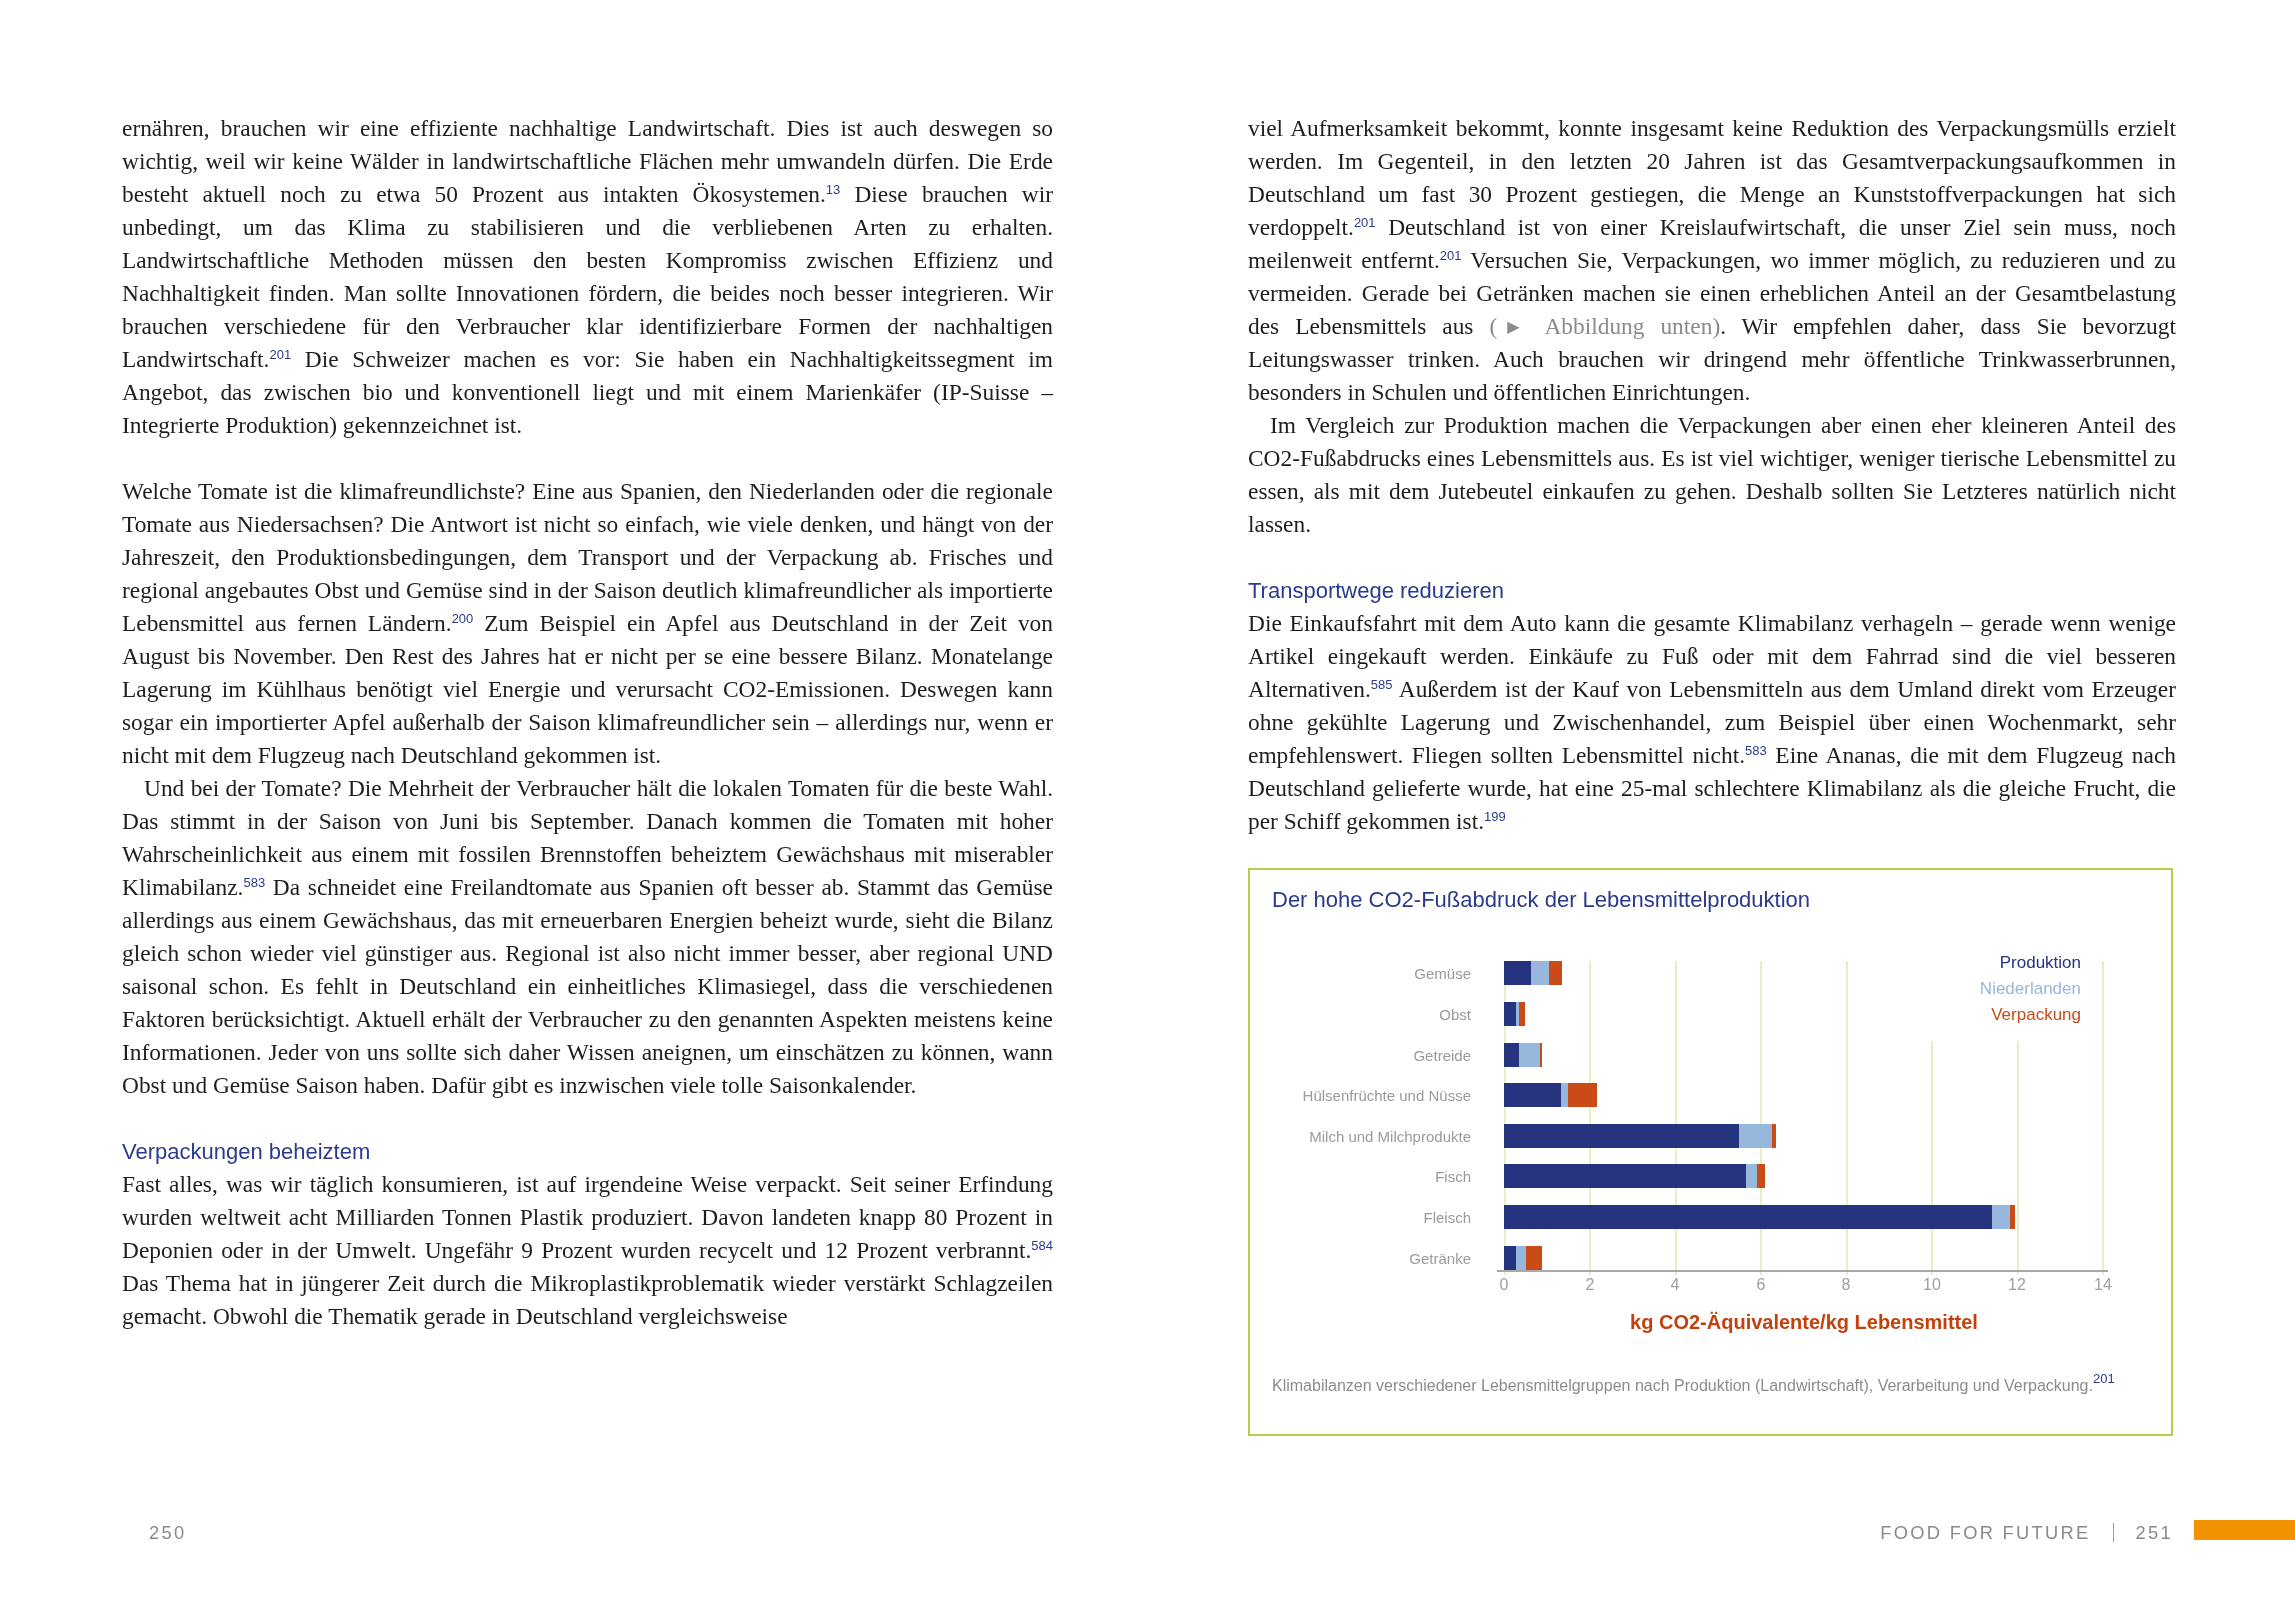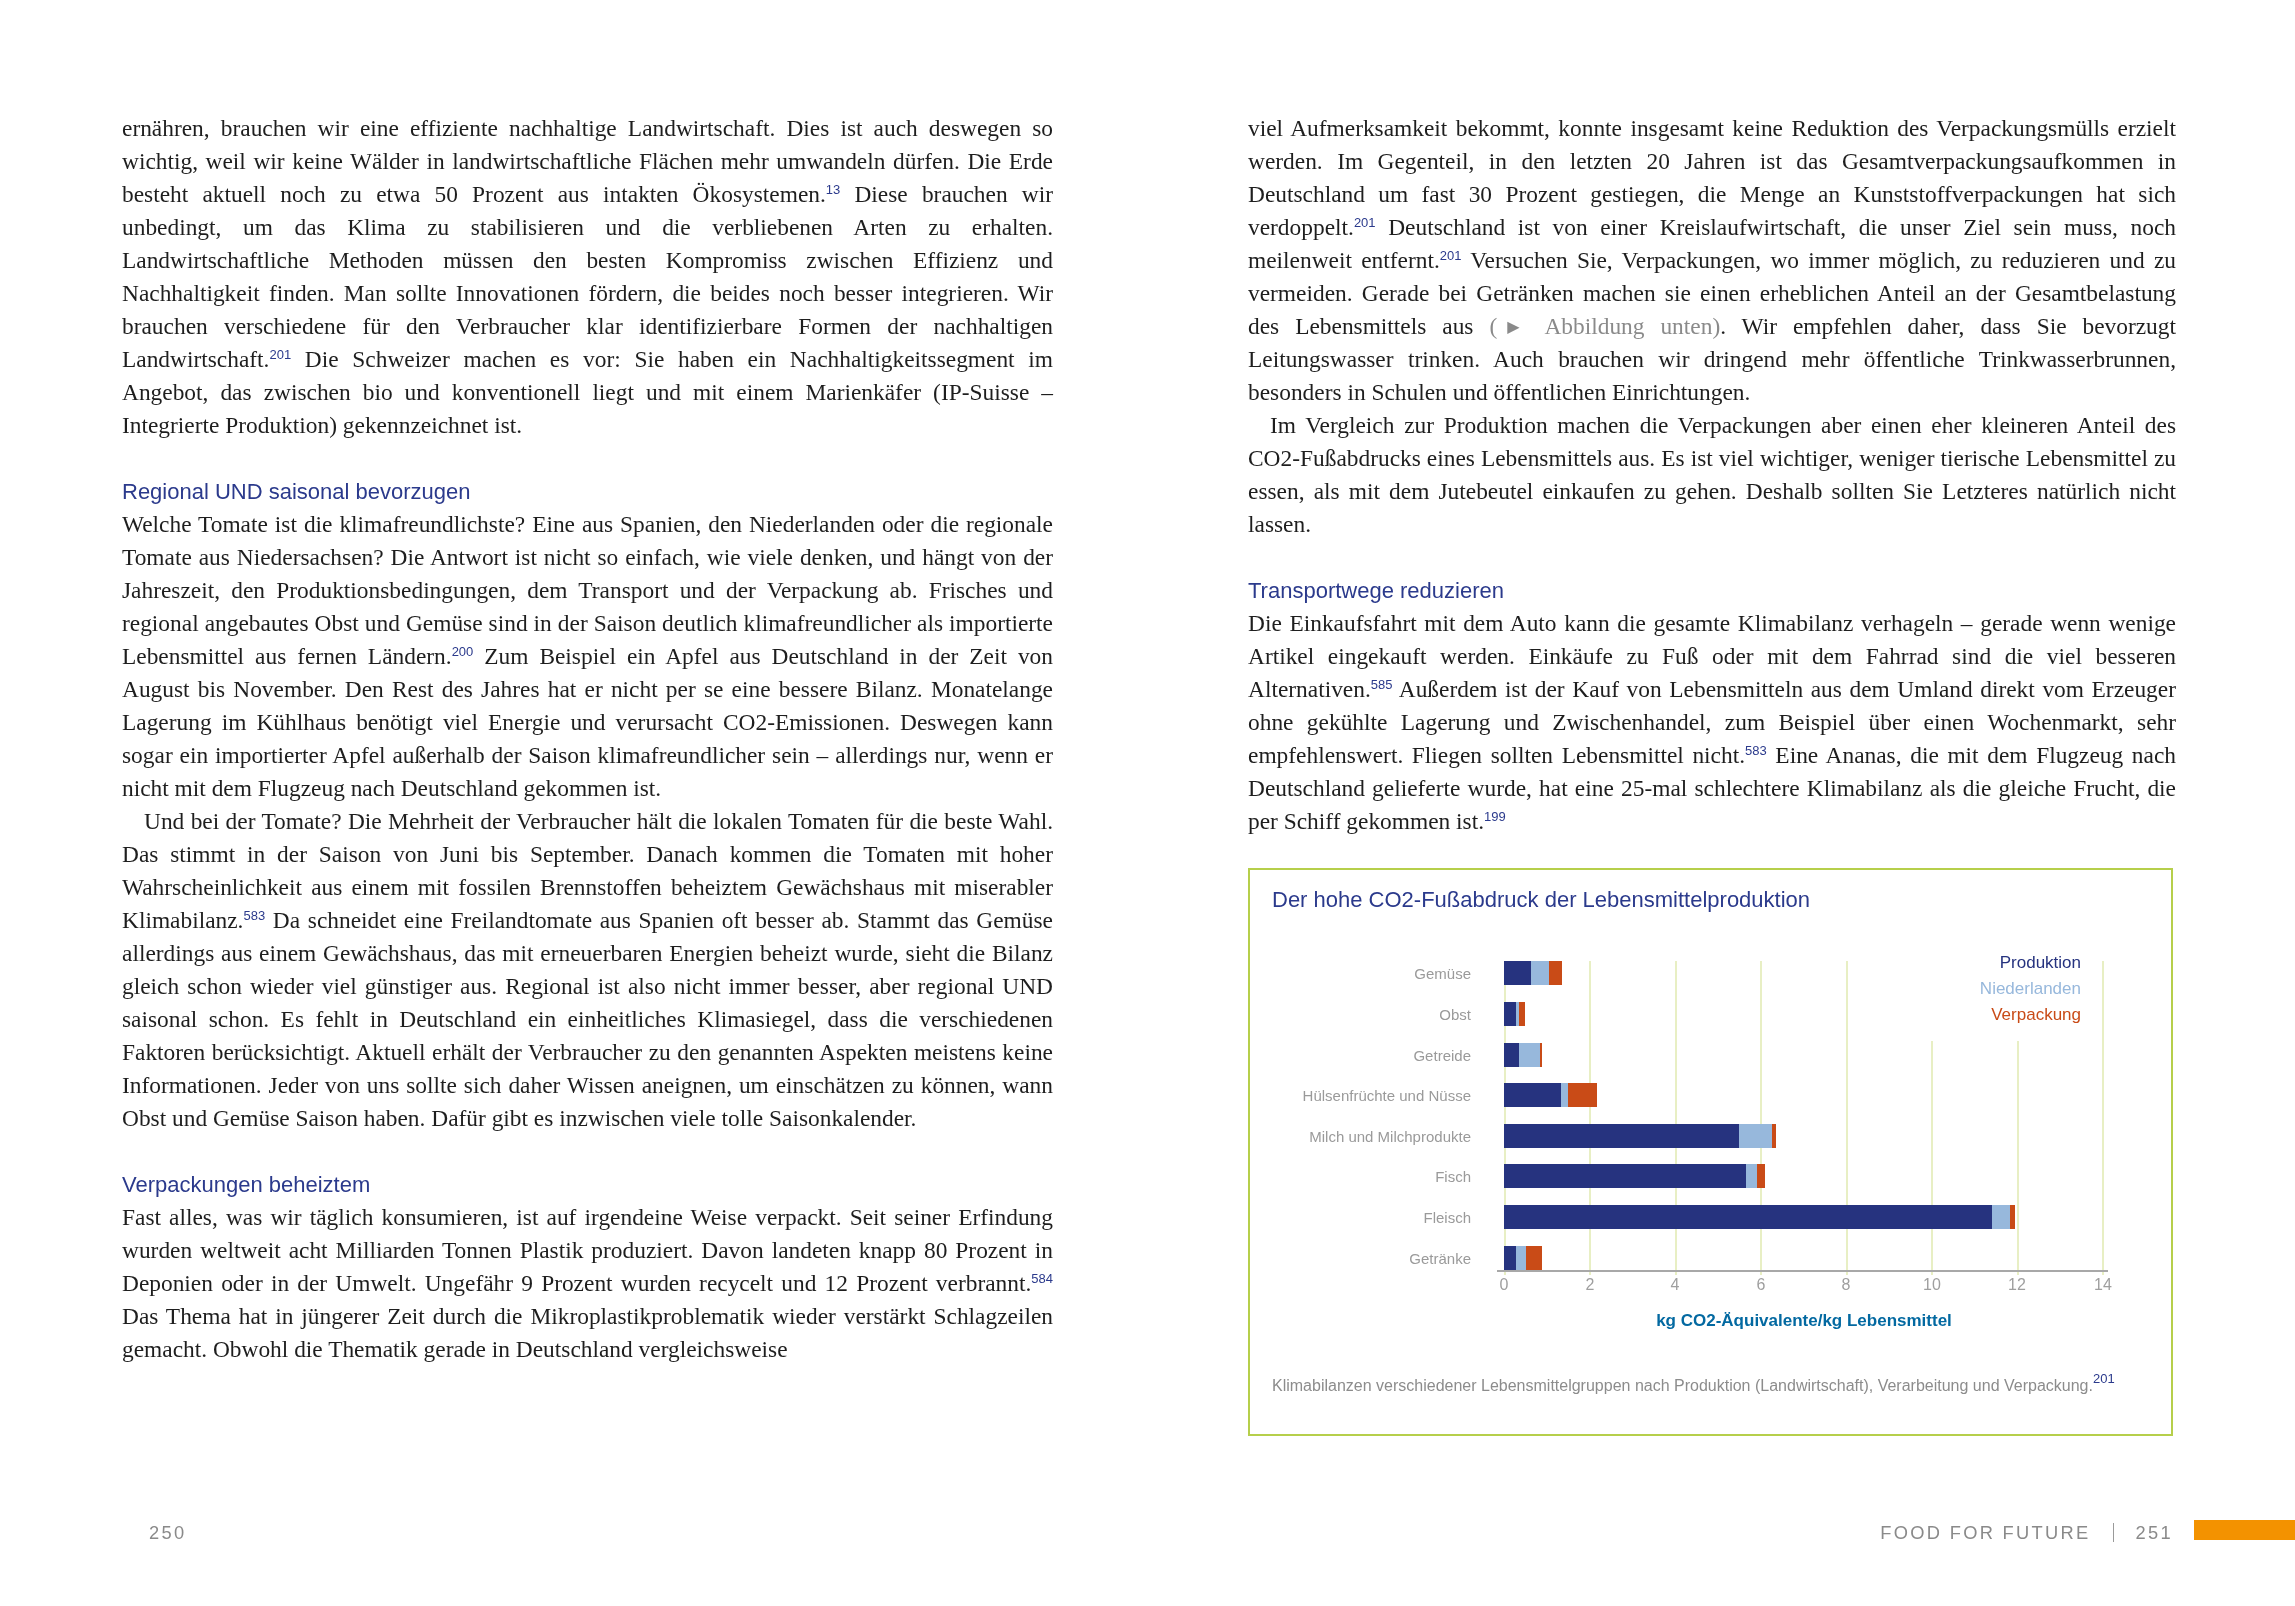--- a/index.html
+++ b/index.html
@@ -18,37 +18,36 @@
   
   .figure { position: absolute; left: 1248px; top: 868px; width: 921px; height: 564px; border: 2.9px solid #b6cf4b; box-sizing: content-box; background: #fff; }
   .fig-title { position: absolute; left: 22px; top: 17px; font-family: "Liberation Sans", "DejaVu Sans", sans-serif; font-size: 22px; color: #2b3a8c; }
   .plot { position: absolute; left: 0; top: 0; width: 100%; height: 100%; }
   .ylabel { position: absolute; right: 700px; font-family: "Liberation Sans", "DejaVu Sans", sans-serif; font-size: 15px; color: #9a9a9a; white-space: nowrap; transform: translateY(-50%); }
   .grid { position: absolute; top: 91px; width: 1.7px; background: #e8efc4; }
   .bar { position: absolute; height: 24px; display: flex; }
   .seg { height: 100%; }
   .axis-line { position: absolute; height: 2.3px; background: #a8a8a8; }
   .tick { position: absolute; font-family: "Liberation Sans", "DejaVu Sans", sans-serif; font-size: 16px; color: #9f9f9f; transform: translateX(-50%); }
-  .xtitle { position: absolute; font-family: "Liberation Sans", "DejaVu Sans", sans-serif; font-size: 17px; font-weight: bold; color: #0369a1; transform: translateX(-50%); white-space: nowrap; }
+  .xtitle { position: absolute; font-family: "Liberation Sans", "DejaVu Sans", sans-serif; font-size: 20px; font-weight: bold; color: #c2410c; transform: translateX(-50%); white-space: nowrap; }
   .legend { position: absolute; right: 90px; top: 80px; text-align: right; font-family: "Liberation Sans", "DejaVu Sans", sans-serif; font-size: 17px; line-height: 26px; }
   .legend div { white-space: nowrap; }
   .caption { position: absolute; left: 22px; right: 34px; top: 503px; font-family: "Liberation Sans", "DejaVu Sans", sans-serif; font-size: 16px; line-height: 26px; color: #8c8c8c; }
 
   .footer-left { position: absolute; left: 122px; top: 1522px; font-family: "Liberation Sans", "DejaVu Sans", sans-serif; font-size: 18.3px; letter-spacing: 2.3px; color: #8a8a8a; margin-left: 27px; }
   .footer-right { position: absolute; right: 122px; top: 1522px; font-family: "Liberation Sans", "DejaVu Sans", sans-serif; font-size: 18.3px; letter-spacing: 2.3px; color: #8a8a8a; white-space: nowrap; }
   .footer-right .sep { display: inline-block; width: 1.1px; height: 19.4px; background: #9a9a9a; margin: 0 22px; vertical-align: -3.4px; }
   .tab-marker { position: absolute; left: 2194px; top: 1520px; width: 102px; height: 20px; background: #f39200; }
 </style>
 </head>
 <body>
 
 <div class="col left">
   <p><span>ernähren, brauchen wir eine effiziente nachhaltige Landwirtschaft. Dies ist auch deswegen so wichtig, weil wir keine Wälder in landwirtschaftliche Flächen mehr umwandeln dürfen. Die Erde besteht aktuell noch zu etwa 50 Prozent aus intakten Ökosystemen.</span><sup class="fn">13</sup><span> Diese brauchen wir unbedingt, um das Klima zu stabilisieren und die verbliebenen Arten zu erhalten. Landwirtschaftliche Methoden müssen den besten Kompromiss zwischen Effizienz und Nachhaltigkeit finden. Man sollte Innovationen fördern, die beides noch besser integrieren. Wir brauchen verschiedene für den Verbraucher klar identifizierbare Formen der nachhaltigen Landwirtschaft.</span><sup class="fn">201</sup><span> Die Schweizer machen es vor: Sie haben ein Nachhaltigkeitssegment im Angebot, das zwischen bio und konventionell liegt und mit einem Marienkäfer (IP-Suisse – Integrierte Produktion) gekennzeichnet ist.</span></p>
   <div class="gap"></div>
-  <h3>Regional UND saisonal bevorzugen</h3>
   <p><span>Welche Tomate ist die klimafreundlichste? Eine aus Spanien, den Niederlanden oder die regionale Tomate aus Niedersachsen? Die Antwort ist nicht so einfach, wie viele denken, und hängt von der Jahreszeit, den Produktionsbedingungen, dem Transport und der Verpackung ab. Frisches und regional angebautes Obst und Gemüse sind in der Saison deutlich klimafreundlicher als importierte Lebensmittel aus fernen Ländern.</span><sup class="fn">200</sup><span> Zum Beispiel ein Apfel aus Deutschland in der Zeit von August bis November. Den Rest des Jahres hat er nicht per se eine bessere Bilanz. Monatelange Lagerung im Kühlhaus benötigt viel Energie und verursacht CO2-Emissionen. Deswegen kann sogar ein importierter Apfel außerhalb der Saison klimafreundlicher sein – allerdings nur, wenn er nicht mit dem Flugzeug nach Deutschland gekommen ist.</span></p>
   <p class="indent"><span>Und bei der Tomate? Die Mehrheit der Verbraucher hält die lokalen Tomaten für die beste Wahl. Das stimmt in der Saison von Juni bis September. Danach kommen die Tomaten mit hoher Wahrscheinlichkeit aus einem mit fossilen Brennstoffen beheiztem Gewächshaus mit miserabler Klimabilanz.</span><sup class="fn">583</sup><span> Da schneidet eine Freilandtomate aus Spanien oft besser ab. Stammt das Gemüse allerdings aus einem Gewächshaus, das mit erneuerbaren Energien beheizt wurde, sieht die Bilanz gleich schon wieder viel günstiger aus. Regional ist also nicht immer besser, aber regional UND saisonal schon. Es fehlt in Deutschland ein einheitliches Klimasiegel, dass die verschiedenen Faktoren berücksichtigt. Aktuell erhält der Verbraucher zu den genannten Aspekten meistens keine Informationen. Jeder von uns sollte sich daher Wissen aneignen, um einschätzen zu können, wann Obst und Gemüse Saison haben. Dafür gibt es inzwischen viele tolle Saisonkalender.</span></p>
   <div class="gap"></div>
   <h3>Verpackungen beheiztem</h3>
   <p><span>Fast alles, was wir täglich konsumieren, ist auf irgendeine Weise verpackt. Seit seiner Erfindung wurden weltweit acht Milliarden Tonnen Plastik produziert. Davon landeten knapp 80 Prozent in Deponien oder in der Umwelt. Ungefähr 9 Prozent wurden recycelt und 12 Prozent verbrannt.</span><sup class="fn">584</sup><span> Das Thema hat in jüngerer Zeit durch die Mikroplastikproblematik wieder verstärkt Schlagzeilen gemacht. Obwohl die Thematik gerade in Deutschland vergleichsweise</span></p>
 </div>
 
 <div class="col right">
   <p><span>viel Aufmerksamkeit bekommt, konnte insgesamt keine Reduktion des Verpackungsmülls erzielt werden. Im Gegenteil, in den letzten 20 Jahren ist das Gesamtverpackungsaufkommen in Deutschland um fast 30 Prozent gestiegen, die Menge an Kunststoffverpackungen hat sich verdoppelt.</span><sup class="fn">201</sup><span> Deutschland ist von einer Kreislaufwirtschaft, die unser Ziel sein muss, noch meilenweit entfernt.</span><sup class="fn">201</sup><span> Versuchen Sie, Verpackungen, wo immer möglich, zu reduzieren und zu vermeiden. Gerade bei Getränken machen sie einen erheblichen Anteil an der Gesamtbelastung des Lebensmittels aus </span><span class="ref"><span>(</span><span class="tri">▶</span><span> Abbildung unten)</span></span><span>. Wir empfehlen daher, dass Sie bevorzugt Leitungswasser trinken. Auch brauchen wir dringend mehr öffentliche Trinkwasserbrunnen, besonders in Schulen und öffentlichen Einrichtungen.</span></p>
   <p class="indent">Im Vergleich zur Produktion machen die Verpackungen aber einen eher kleineren Anteil des CO2-Fußabdrucks eines Lebensmittels aus. Es ist viel wichtiger, weniger tierische Lebensmittel zu essen, als mit dem Jutebeutel einkaufen zu gehen. Deshalb sollten Sie Letzteres natürlich nicht lassen.</p>

